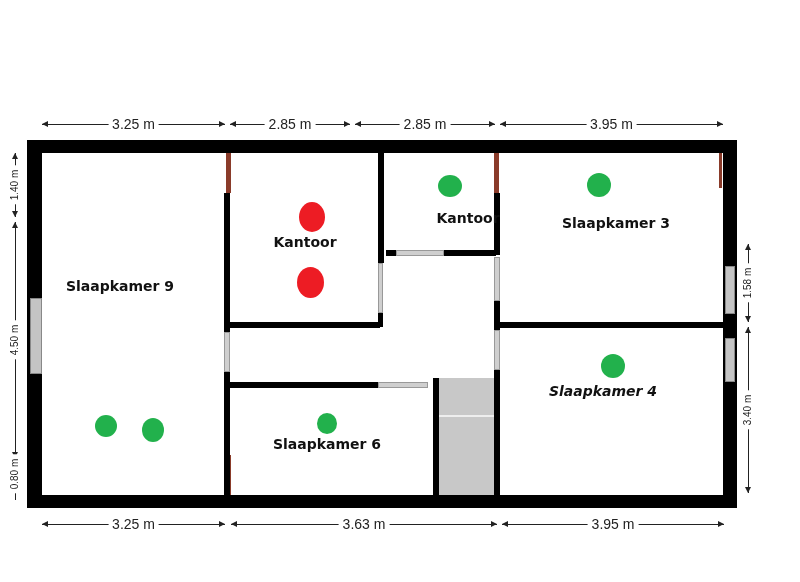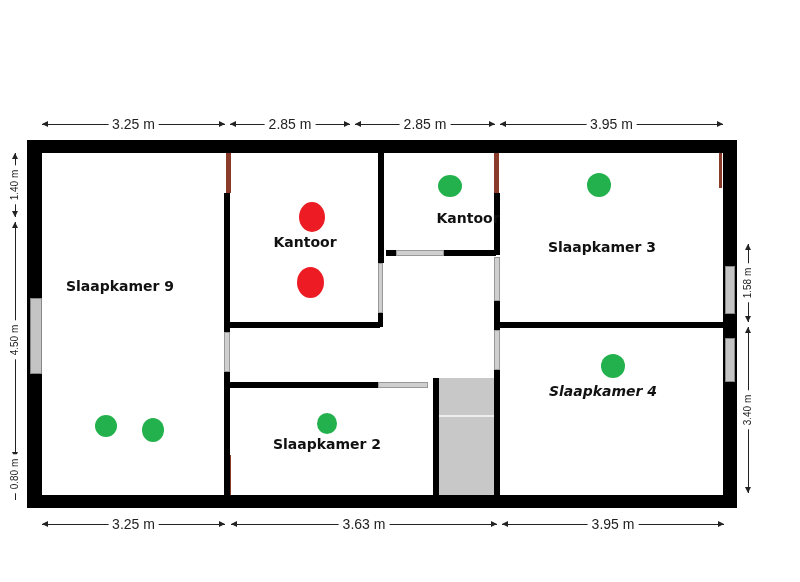--- a/index.html
+++ b/index.html
@@ -136,22 +136,22 @@
   <div class="door" style="left:378px; top:382px; width:50px; height:6px;"></div>
   <div class="wall" style="left:433px; top:378px; width:6px; height:117px;"></div>
 
   <div class="stairs" style="left:439px; top:378px; width:55px; height:117px;">
     <div class="abs" style="left:0; top:37px; width:55px; height:2px; background:#eee;"></div>
   </div>
 
   <span class="room-label" style="left:120px; top:278px;">Slaapkamer 9</span>
   <span class="room-label" style="left:305px; top:234px;">Kantoor</span>
   <span class="room-label" style="left:468px; top:210px;">Kantoor</span>
-  <span class="room-label" style="left:602px; top:215px;margin-top:24px;">Slaapkamer 3</span>
-  <span class="room-label" style="left:327px; top:436px;">Slaapkamer 2</span>
+  <span class="room-label" style="left:616px; top:215px;">Slaapkamer 3</span>
+  <span class="room-label" style="left:327px; top:436px;">Slaapkamer 6</span>
   <span class="room-label" style="left:603px; top:383px;font-style:italic;">Slaapkamer 4</span>
 
   <div class="dot" style="left:299px; top:202px; width:26px; height:30px; background:#ed1c24;"></div>
   <div class="dot" style="left:297px; top:267px; width:27px; height:31px; background:#ed1c24;"></div>
   <div class="dot" style="left:438px; top:175px; width:24px; height:22px; background:#22b14c;"></div>
   <div class="dot" style="left:587px; top:173px; width:24px; height:24px; background:#22b14c;"></div>
   <div class="dot" style="left:601px; top:354px; width:24px; height:24px; background:#22b14c;"></div>
   <div class="dot" style="left:317px; top:413px; width:20px; height:21px; background:#22b14c;"></div>
   <div class="dot" style="left:95px; top:415px; width:22px; height:22px; background:#22b14c;"></div>
   <div class="dot" style="left:142px; top:418px; width:22px; height:24px; background:#22b14c;"></div>

